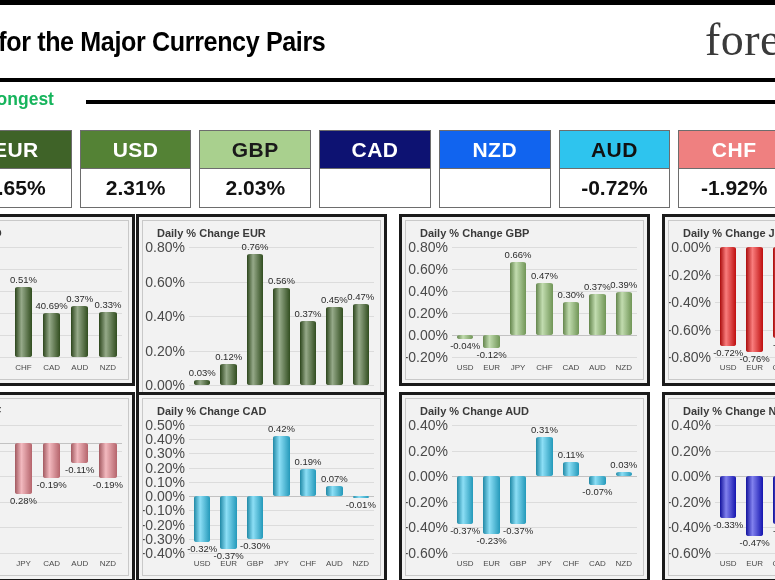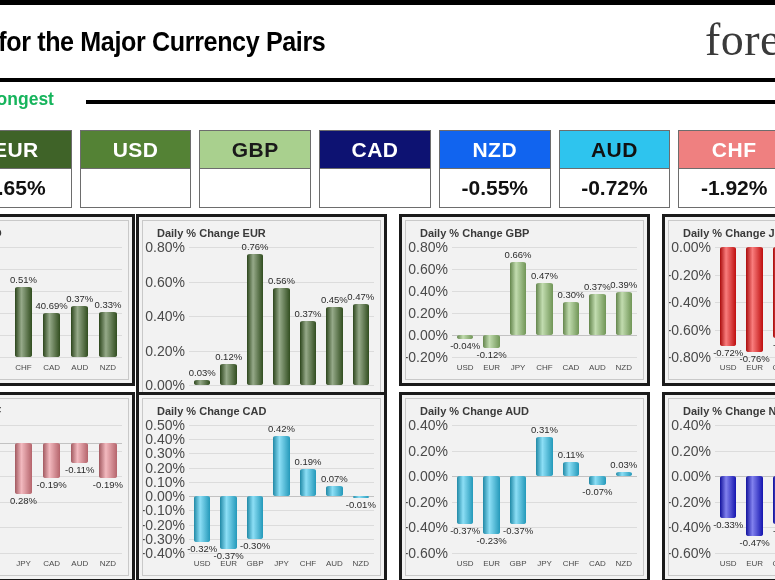--- a/index.html
+++ b/index.html
@@ -138,30 +138,31 @@
   <div id="rank-rule"></div>
 </div>
 
 <div id="currency-ribbon">
     <div class="cur-card">
       <div class="cur-code" style="background: rgb(63, 99, 40); color: rgb(255, 255, 255);">EUR</div>
       <div class="cur-val">2.65%</div>
     </div>
     <div class="cur-card">
       <div class="cur-code" style="background: rgb(84, 130, 53); color: rgb(255, 255, 255);">USD</div>
+      <div class="cur-val">2.31%</div>
     </div>
     <div class="cur-card">
       <div class="cur-code" style="background: rgb(169, 208, 142); color: rgb(26, 26, 26);">GBP</div>
+      <div class="cur-val">2.03%</div>
     </div>
     <div class="cur-card">
       <div class="cur-code" style="background: rgb(13, 18, 114); color: rgb(255, 255, 255);">CAD</div>
     </div>
     <div class="cur-card">
       <div class="cur-code" style="background: rgb(17, 100, 239); color: rgb(255, 255, 255);">NZD</div>
-      <div class="cur-val">-0.55%</div>
     </div>
     <div class="cur-card">
       <div class="cur-code" style="background: rgb(46, 196, 238); color: rgb(17, 17, 17);">AUD</div>
       <div class="cur-val">-0.72%</div>
     </div>
     <div class="cur-card">
       <div class="cur-code" style="background: rgb(239, 128, 128); color: rgb(255, 255, 255);">CHF</div>
       <div class="cur-val">-1.92%</div>
     </div>
   </div>

